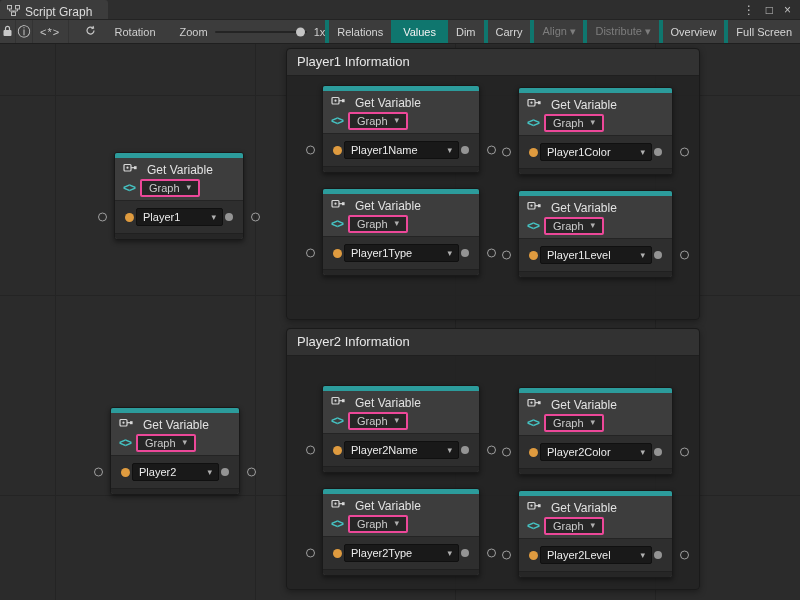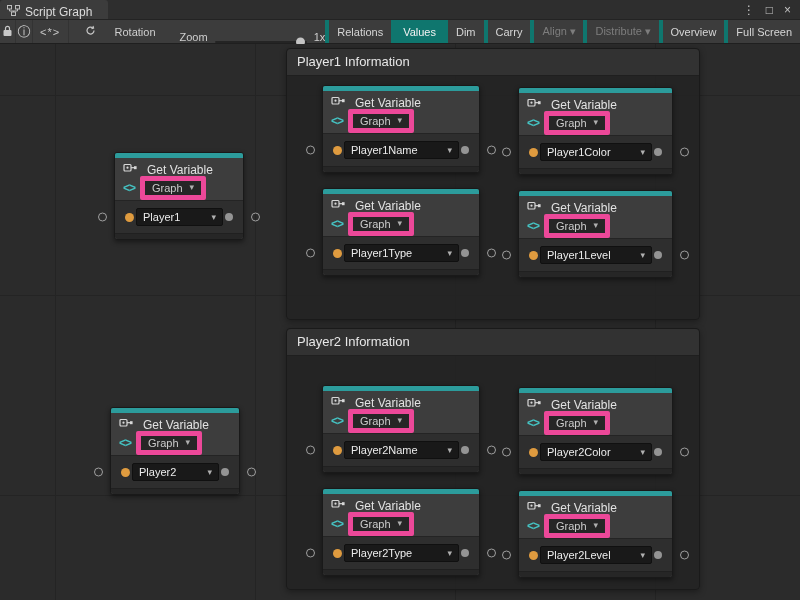--- a/index.html
+++ b/index.html
@@ -15,21 +15,21 @@
     font-size:12px;color:#c2c2c2}
   .win-controls span{line-height:1;cursor:default}
 
   
   .toolbar{height:24px;background:#3c3c3c;border-bottom:1px solid #1f1f1f;
     display:flex;align-items:stretch;color:#cfcfcf}
   .seg{display:flex;align-items:center;justify-content:center;border-right:1px solid #333}
   .seg.icon-btn{width:26px}
   .seg.code-btn{width:58px;letter-spacing:1px;color:#c8c8c8}
   .rot{display:flex;align-items:center;gap:19px;padding:0 10px 0 16px}
-  .zoom{display:flex;align-items:flex-end;padding-left:14px}
+  .zoom{display:flex;align-items:center;padding-left:14px}
   .zoom-track{position:relative;width:92px;height:2px;background:#242424;
     border-radius:1px;margin:0 7px}
   .zoom-knob{position:absolute;right:2px;top:50%;transform:translateY(-50%);
     width:9px;height:9px;border-radius:50%;background:#c4c4c4}
   .tb-buttons{display:flex;align-items:stretch;margin-left:auto}
   .tb-btn{display:flex;align-items:center;padding:8px 8px;border-left:4px solid #0f766e;
     color:#d6d6d6;white-space:nowrap;cursor:default}
   .tb-btn.active{background:#0f766e;color:#f2f2f2}
   .tb-btn.disabled{color:#7d7d7d}
 
@@ -50,21 +50,21 @@
   .node{position:absolute;z-index:2;background:#3d3d3d;border:1px solid #191919;
     border-radius:3px;box-shadow:0 2px 5px rgba(0,0,0,.45)}
   .node-accent{height:5px;background:var(--accent,#2c9c9c);border-radius:2px 2px 0 0}
   .node-head{padding:4px 8px}
   .node-title-row{display:flex;align-items:center;gap:10px;height:15px}
   .node-title{font-size:12px;color:#e2e2e2;white-space:nowrap}
   .node-scope-row{display:flex;align-items:center;gap:5px;margin-top:2px;height:17px}
   .code-glyph{color:var(--accent-bright,#45c3c3);font-weight:bold;font-size:12px;
     letter-spacing:-1px}
   .scope-dropdown{display:flex;align-items:center;gap:7px;background:#262626;
-    border:5px solid #ec4899;border-radius:2px;padding:1px 7px;color:#cccccc;cursor:default}
+    border:2px solid #ec4899;border-radius:2px;padding:1px 7px;color:#cccccc;cursor:default}
   .node-body{position:relative;display:flex;align-items:center;gap:2px;
     background:#2e2e2e;border-top:1px solid #242424;padding:7px 10px}
   .dot{flex:0 0 auto;border-radius:50%}
   .dot.orange{width:9px;height:9px;background:var(--port-orange,#df9b3f)}
   .dot.gray{width:8px;height:8px;background:var(--out-dot,#949494)}
   .var-dropdown{flex:1;min-width:0;display:flex;align-items:center;
     justify-content:space-between;background:#191919;border:1px solid #101010;
     border-radius:2px;padding:2px 6px;color:#ececec;cursor:default;white-space:nowrap}
   .caret{color:#b0b0b0;font-size:9px;line-height:1}
   .port{position:absolute;top:50%;transform:translateY(-50%);width:9px;height:9px;

